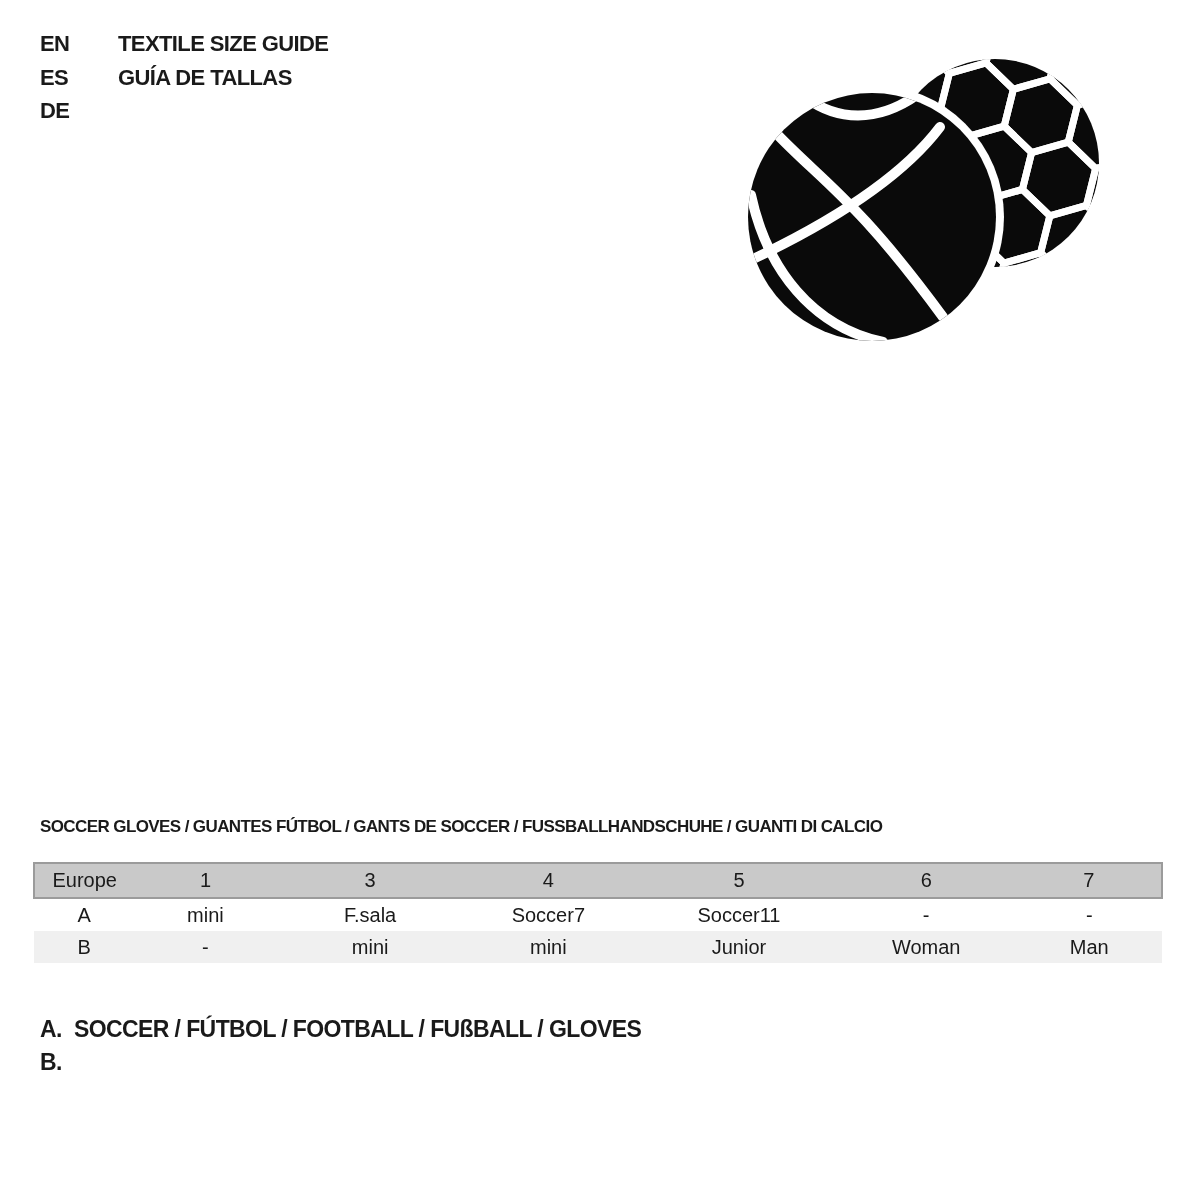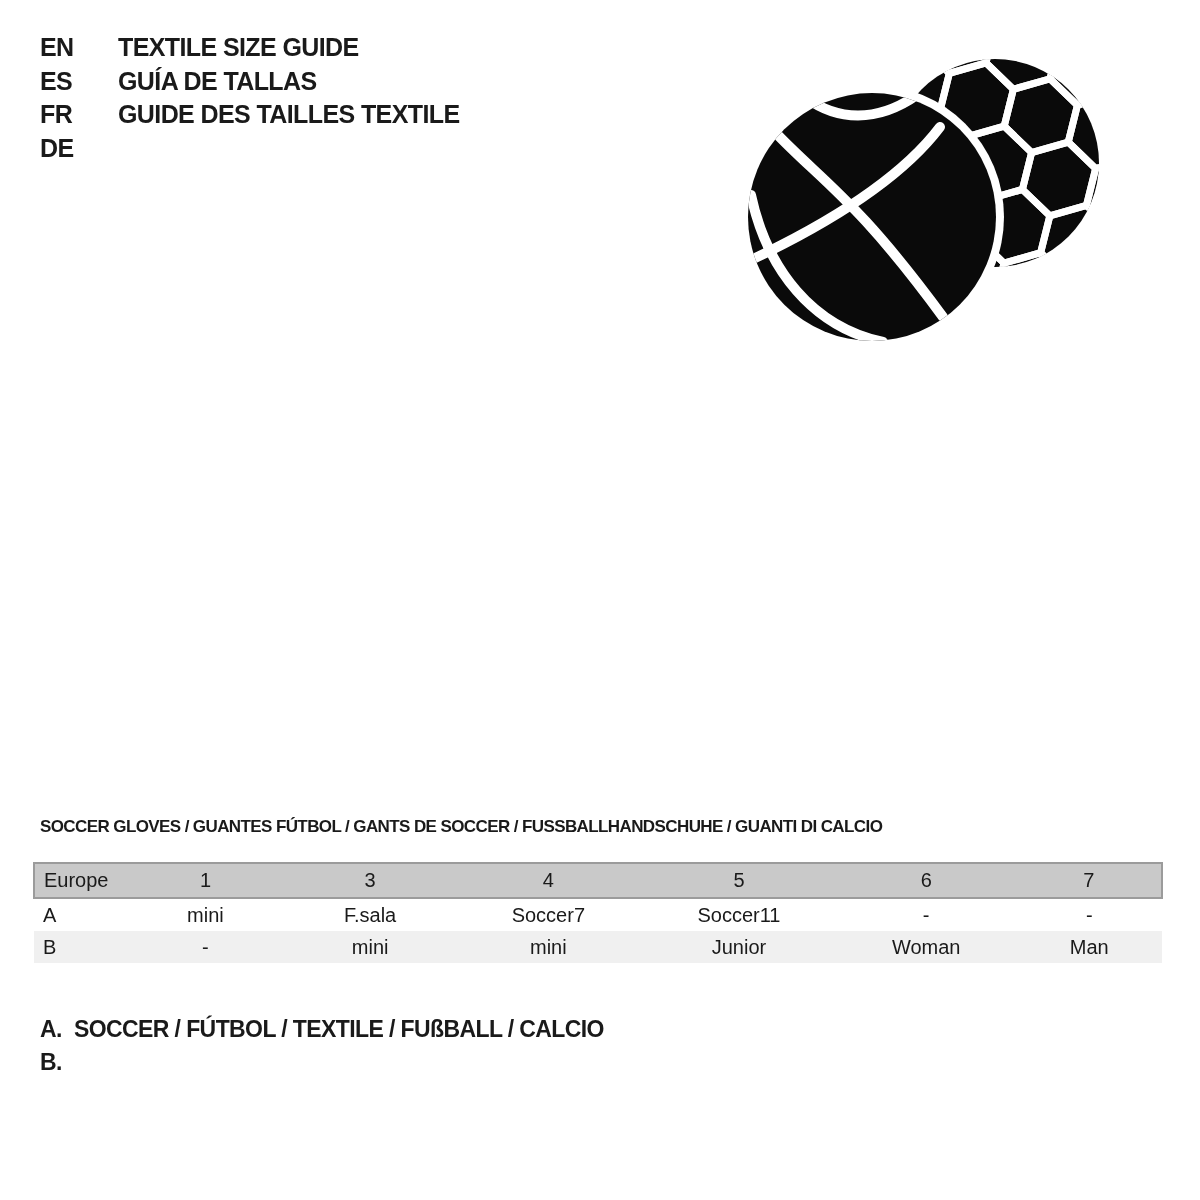--- a/index.html
+++ b/index.html
@@ -3,21 +3,21 @@
 <meta charset="utf-8">
 <style>
   html,body { margin:0; padding:0; background:#ffffff; }
   .page {
     position:relative; width:1200px; height:1200px; background:var(--page_bg,#ffffff);
     font-family:"Liberation Sans", sans-serif; color:var(--text,#1a1a1a); overflow:hidden;
   }
 
   
   .lang-list { position:absolute; left:40px; top:31px; }
-  .lang-row { display:flex; align-items:center; height:33.5px; font-size:25px; font-weight:bold; letter-spacing:-0.6px; }
+  .lang-row { display:flex; height:33.5px; font-size:22px; font-weight:bold; letter-spacing:-0.6px; }
   .lang-code { width:78px; flex:0 0 78px; }
   .lang-label { white-space:nowrap; }
 
   
   .balls { position:absolute; left:715px; top:45px; width:400px; height:310px; }
 
   
   .section-title {
     position:absolute; left:40px; top:817px; font-size:17px; font-weight:bold;
     letter-spacing:-0.6px; white-space:nowrap;
@@ -31,21 +31,21 @@
   .size-table th, .size-table td {
     padding:0; font-weight:normal; text-align:center; white-space:nowrap; overflow:hidden;
   }
   .size-table thead th {
     height:33px; background:var(--table_header_bg,#c9c9c9);
     border-top:2px solid var(--table_header_border,#9b9b9b);
     border-bottom:2px solid var(--table_header_border,#9b9b9b);
   }
   .size-table thead th:first-child { border-left:2px solid var(--table_header_border,#9b9b9b); }
   .size-table thead th:last-child  { border-right:2px solid var(--table_header_border,#9b9b9b); }
-  .size-table th:first-child, .size-table td:first-child { text-align:left; padding-left:9px; }
+  .size-table th:first-child, .size-table td:first-child { text-align:center; padding-left:9px; }
   .size-table tbody td { height:32px; }
   .size-table tbody tr.alt td { background:var(--table_row_alt_bg,#f0f0f0); }
 
   
   .legend { position:absolute; left:40px; top:1013px; }
   .legend-row { display:flex; align-items:center; height:33px; font-size:23px; font-weight:bold; letter-spacing:-0.6px; }
   .legend-key { width:34px; flex:0 0 34px; }
   .legend-label { white-space:nowrap; }
 </style>
 </head>
@@ -54,24 +54,20 @@
 <div class="page">
 
   <div class="lang-list">
     <div class="lang-row">
       <span class="lang-code">EN</span>
       <span class="lang-label">TEXTILE SIZE GUIDE</span>
     </div>
     <div class="lang-row">
       <span class="lang-code">ES</span>
       <span class="lang-label">GUÍA DE TALLAS</span>
-    </div>
-    <div class="lang-row">
-      <span class="lang-code">FR</span>
-      <span class="lang-label">GUIDE DES TAILLES TEXTILE</span>
     </div>
     <div class="lang-row">
       <span class="lang-code">DE</span>
     </div>
   </div>
 
   <div class="balls">
     <svg viewBox="0 0 400 310" width="400" height="310" aria-hidden="true">
       <defs>
         <clipPath id="soccerClip">
@@ -164,20 +160,20 @@
         <td>Junior</td>
         <td>Woman</td>
         <td>Man</td>
       </tr>
     </tbody>
   </table>
 
   <div class="legend">
     <div class="legend-row">
       <span class="legend-key">A.</span>
-      <span class="legend-label">SOCCER / FÚTBOL / TEXTILE / FUßBALL / CALCIO</span>
+      <span class="legend-label">SOCCER / FÚTBOL / FOOTBALL / FUßBALL / GLOVES</span>
     </div>
     <div class="legend-row">
       <span class="legend-key">B.</span>
     </div>
   </div>
 
 </div>
 
 </body></html>

